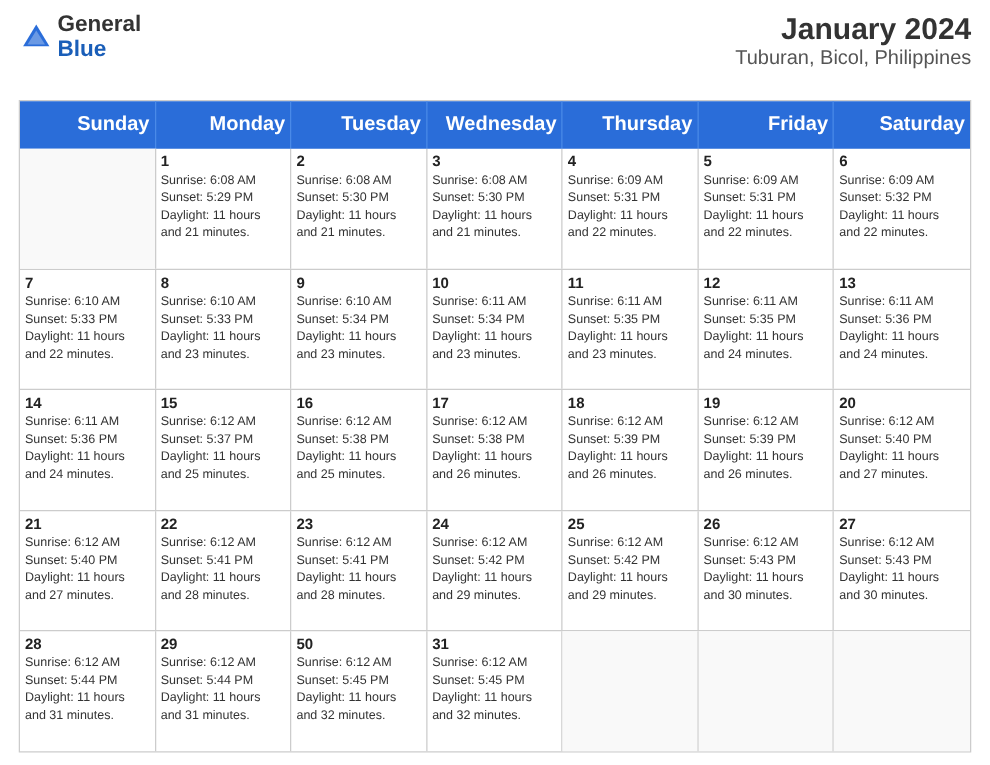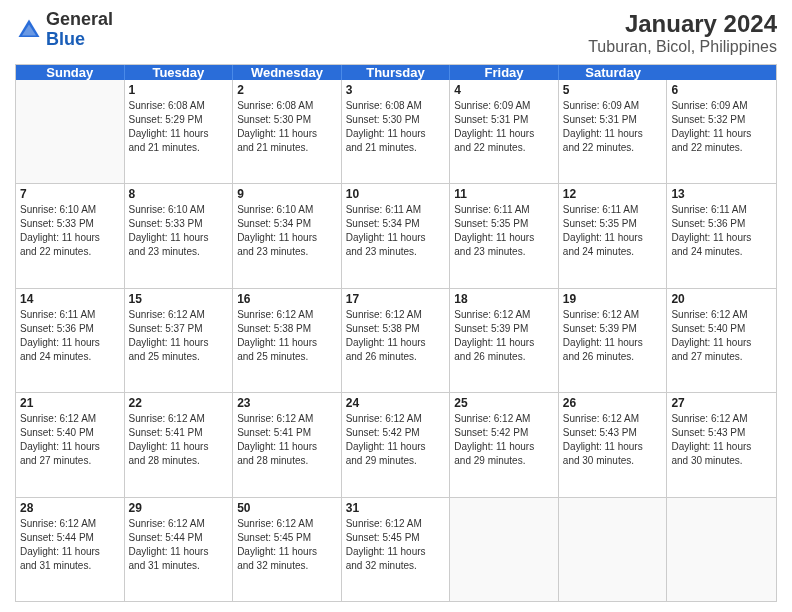--- a/index.html
+++ b/index.html
@@ -14,21 +14,21 @@
       width: 792px;
       height: 612px;
       padding: 10px 15px;
       display: flex;
       flex-direction: column;
     }
     .header {
       display: flex;
       justify-content: space-between;
       align-items: flex-start;
-      margin-bottom: 8px;
+      margin-bottom: 24px;
     }
     .logo-area {
       display: flex;
       align-items: center;
     }
     .logo-text {
       font-size: 18px;
       font-weight: bold;
       color: #333;
       line-height: 1.1;
@@ -59,25 +59,25 @@
       display: flex;
       flex-direction: column;
       border: 1px solid #ccc;
     }
     .cal-header {
       display: grid;
       grid-template-columns: repeat(7, 1fr);
       background: #2a6dd9;
     }
     .cal-header-cell {
-      padding: 0 4px;
+      padding: 10px 4px;
       color: #fff;
-      font-size: 13px;
+      font-size: 16px;
       font-weight: bold;
-      text-align: center;
+      text-align: right;
       border-right: 1px solid #4a8ae8;
     }
     .cal-header-cell:last-child { border-right: none; }
     .cal-body {
       flex: 1;
       display: flex;
       flex-direction: column;
     }
     .cal-row {
       display: grid;
@@ -126,20 +126,21 @@
     </div>
     <div class="title-area">
       <h1>January 2024</h1>
       <h2>Tuburan, Bicol, Philippines</h2>
     </div>
   </div>
 
   <div class="calendar">
     <div class="cal-header">
     <div class="cal-header-cell">Sunday</div>
+        <div class="cal-header-cell">Monday</div>
         <div class="cal-header-cell">Tuesday</div>
         <div class="cal-header-cell">Wednesday</div>
         <div class="cal-header-cell">Thursday</div>
         <div class="cal-header-cell">Friday</div>
         <div class="cal-header-cell">Saturday</div>
       </div>
     <div class="cal-body">
     <div class="cal-row">
           <div class="cal-cell empty"></div>
           <div class="cal-cell">

